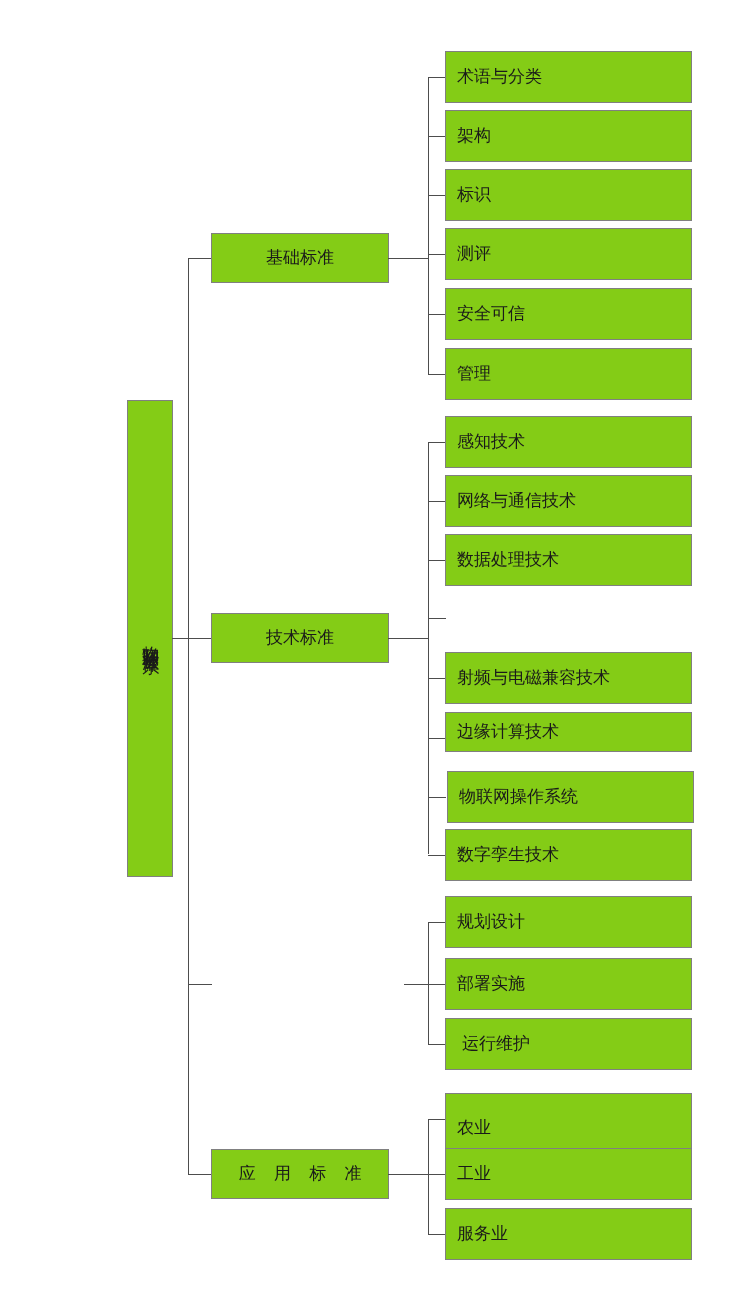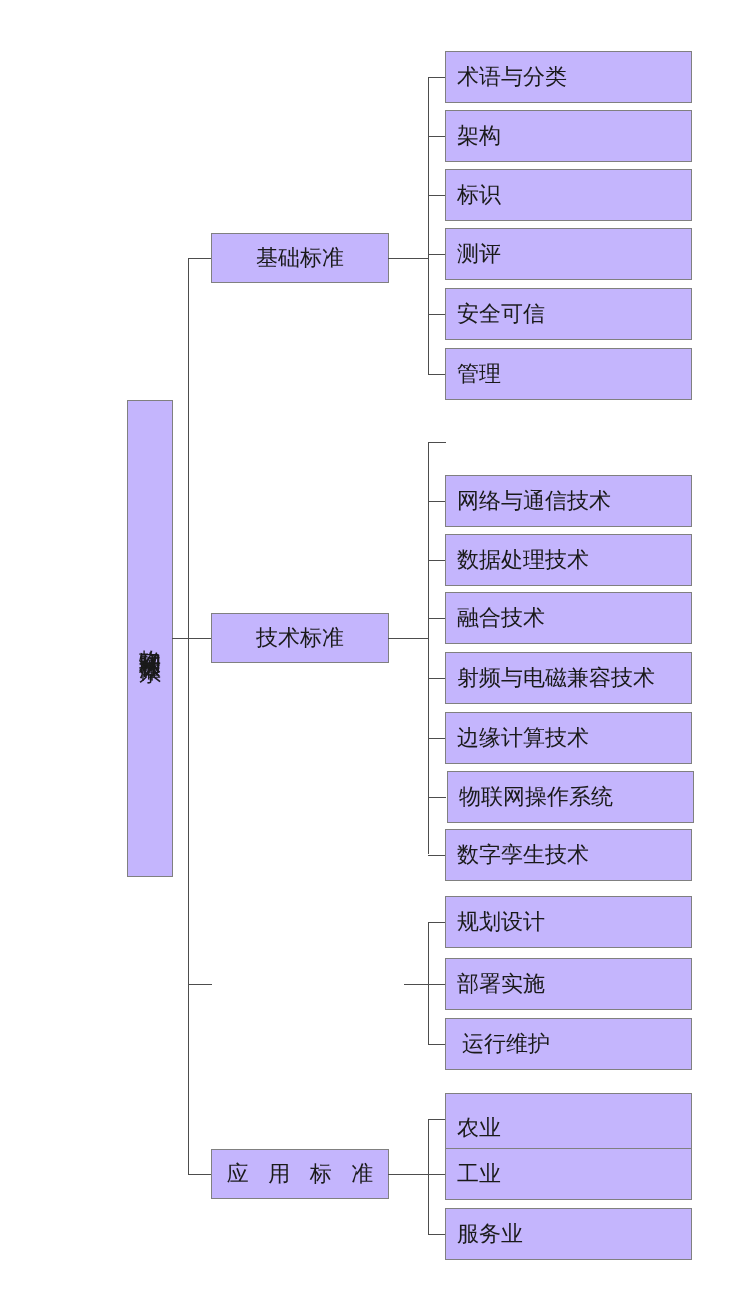--- a/index.html
+++ b/index.html
@@ -14,24 +14,24 @@
     position: relative;
     width: 752px;
     height: 1294px;
     background: #ffffff;
     overflow: hidden;
   }
   .node {
     position: absolute;
     box-sizing: border-box;
     border: 1px solid #808080;
-    background: #c4b5fd;
+    background: #84cc16;
     display: flex;
     align-items: center;
-    font-size: 22px;
+    font-size: 17px;
     color: #1a1a1a;
     line-height: 1.1;
     white-space: nowrap;
   }
   .node.leaf {
     justify-content: flex-start;
     padding-left: 11px;
   }
   .node.branch {
     justify-content: center;
@@ -87,35 +87,35 @@
 
   <div class="edge h" style="left:428px; top:374px; width:18px;"></div>
   <div class="node leaf" style="left:445px; top:348px; width:247px; height:52px;">管理</div>
 
   <div class="edge h" style="left:188px; top:638px; width:24px;"></div>
   <div class="node branch" style="left:211px; top:613px; width:178px; height:50px;">技术标准</div>
   <div class="edge h" style="left:388px; top:638px; width:41px;"></div>
   <div class="edge v" style="left:428px; top:442px; height:412px;"></div>
 
   <div class="edge h" style="left:428px; top:442px; width:18px;"></div>
+  <div class="node leaf" style="left:445px; top:416px; width:247px; height:52px;">感知技术</div>
 
   <div class="edge h" style="left:428px; top:501px; width:18px;"></div>
   <div class="node leaf" style="left:445px; top:475px; width:247px; height:52px;">网络与通信技术</div>
 
   <div class="edge h" style="left:428px; top:560px; width:18px;"></div>
   <div class="node leaf" style="left:445px; top:534px; width:247px; height:52px;">数据处理技术</div>
 
   <div class="edge h" style="left:428px; top:618px; width:18px;"></div>
-  <div class="node leaf" style="left:445px; top:592px; width:247px; height:52px;">融合技术</div>
 
   <div class="edge h" style="left:428px; top:678px; width:18px;"></div>
   <div class="node leaf" style="left:445px; top:652px; width:247px; height:52px;">射频与电磁兼容技术</div>
 
   <div class="edge h" style="left:428px; top:738px; width:18px;"></div>
-  <div class="node leaf" style="left:445px; top:712px; width:247px; height:52px;text-align:right;">边缘计算技术</div>
+  <div class="node leaf" style="left:445px; top:712px; width:247px; height:40px;text-align:right;">边缘计算技术</div>
 
   <div class="edge h" style="left:428px; top:797px; width:18px;"></div>
   <div class="node leaf" style="left:447px; top:771px; width:247px; height:52px;text-align:center;">物联网操作系统</div>
 
   <div class="edge h" style="left:428px; top:855px; width:18px;"></div>
   <div class="node leaf" style="left:445px; top:829px; width:247px; height:52px;">数字孪生技术</div>
 
   <div class="edge h" style="left:188px; top:984px; width:24px;"></div>
   <div class="edge h" style="left:404px; top:984px; width:25px;"></div>
   <div class="edge v" style="left:428px; top:922px; height:122px;"></div>

